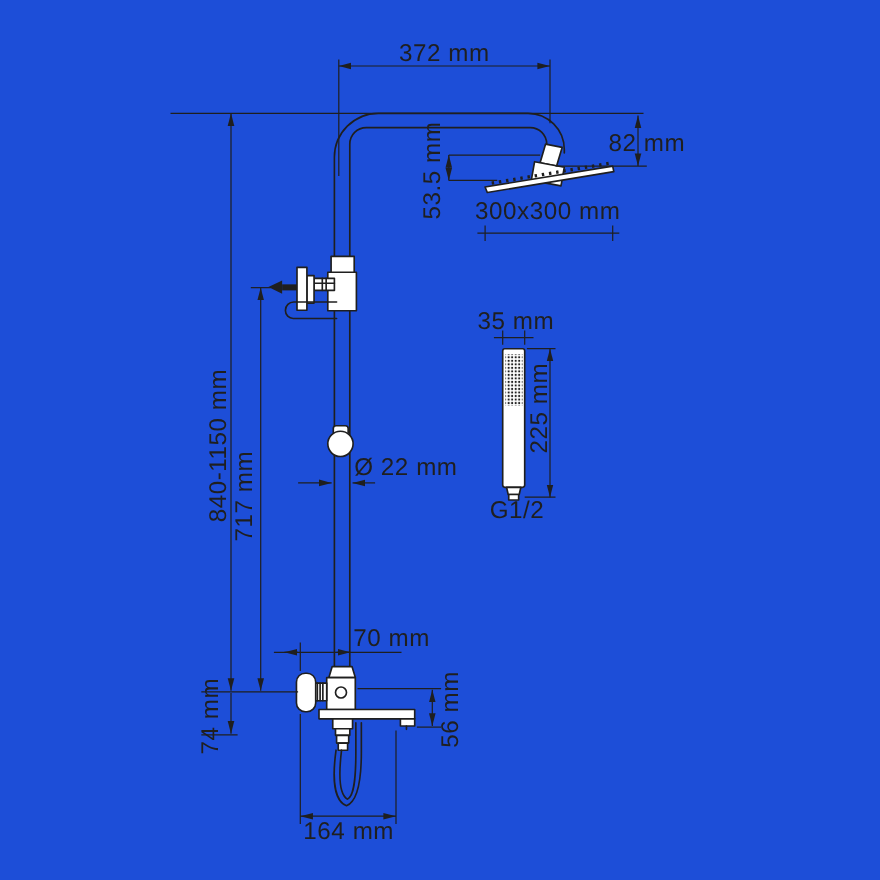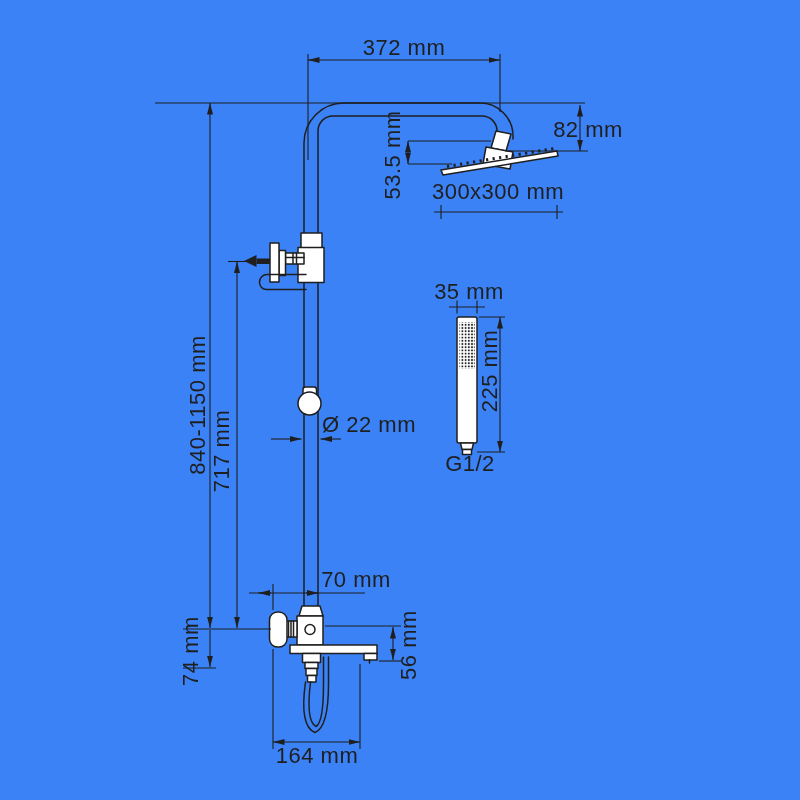--- a/index.html
+++ b/index.html
@@ -1,18 +1,18 @@
 <!DOCTYPE html>
 <html><head>
 <meta charset="utf-8">
 <style>
   html,body{margin:0;padding:0;background:#ffffff;}
   .canvas{
     width:800px;height:800px;
-    background:#3b82f6;
+    background:#1d4ed8;
     position:relative;
     font-family:"Liberation Sans", sans-serif;
   }
   svg{display:block;}
   .fixture{stroke:#1f1f1f;stroke-width:1.5;fill:none;stroke-linejoin:round;stroke-linecap:round;}
   .fixture-solid{stroke:#1f1f1f;stroke-width:1.5;fill:#ffffff;stroke-linejoin:round;}
   .fill-dark{fill:#1f1f1f;stroke:none;}
   .dim{stroke:#1f1f1f;stroke-width:1.1;fill:none;}
   .nubs{stroke:#1f1f1f;stroke-width:3;fill:none;stroke-dasharray:2.2,4.4;}
   text{fill:#1f1f1f;font-family:"Liberation Sans", sans-serif;font-size:22px;letter-spacing:0.5px;}

